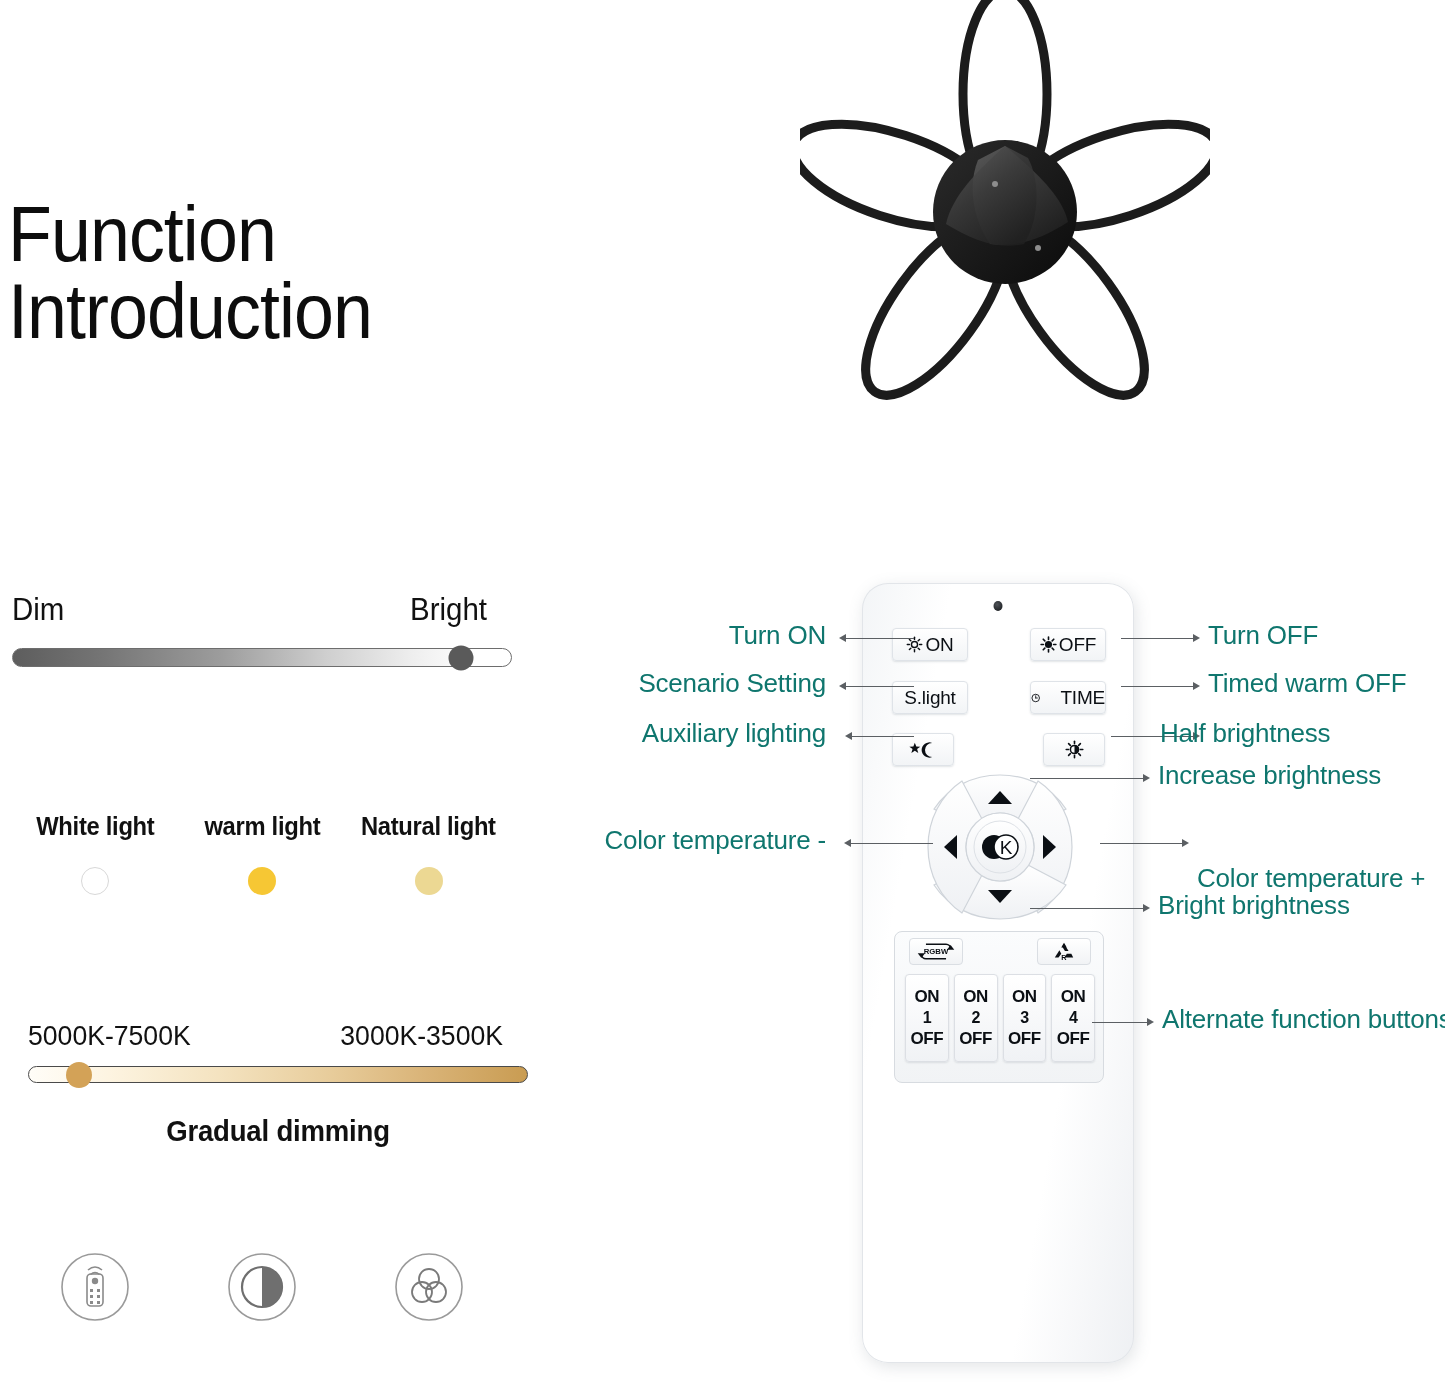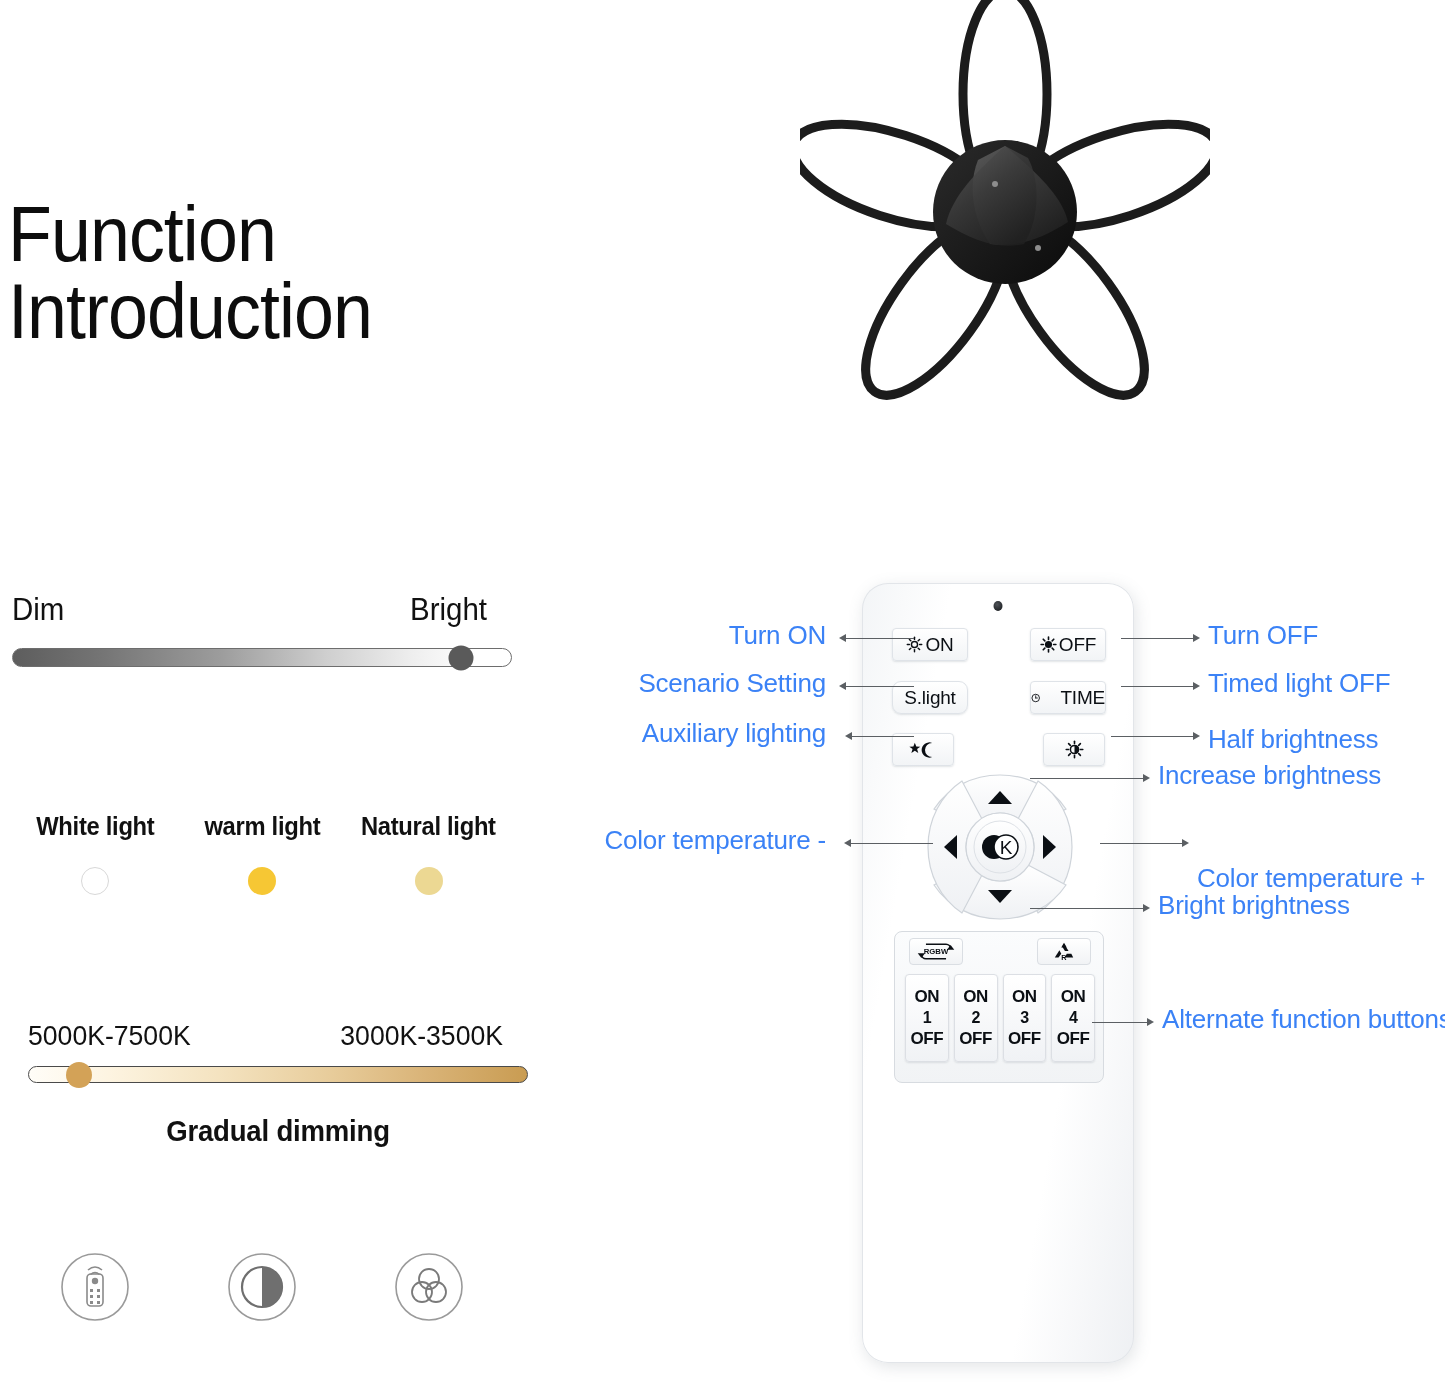--- a/index.html
+++ b/index.html
@@ -171,21 +171,21 @@
     align-items: center;
     justify-content: center;
     font-size: 19px;
     font-weight: 400;
     color: #0b0f14;
     letter-spacing: -0.2px;
     gap: 2px;
   }
   .btn-on   { left: 30px;  top: 45px;  width: 76px; height: 33px; }
   .btn-off  { left: 168px; top: 45px;  width: 76px; height: 33px; }
-  .btn-slight { left: 30px;  top: 98px; width: 76px; height: 33px; border-radius: 9px; }
+  .btn-slight { left: 30px;  top: 98px; width: 76px; height: 33px; }
   .btn-time { left: 168px; top: 98px;  width: 76px; height: 33px; gap: 20px; }
   .btn-aux  { left: 30px;  top: 150px; width: 62px; height: 33px; }
   .btn-half { left: 181px; top: 150px; width: 62px; height: 33px; }
 
   
   .dpad {
     position: absolute;
     left: 62px; top: 188px;
     width: 152px; height: 152px;
   }
@@ -240,21 +240,21 @@
     font-size: 17px;
     color: #0b0f14;
     letter-spacing: -0.4px;
   }
   .onoff-btn .num { font-size: 16px; font-weight: 700; }
 
   
   .callout {
     position: absolute;
     font-size: 26px;
-    color: #3b82f6;
+    color: #0f766e;
     white-space: nowrap;
     letter-spacing: -0.2px;
   }
   .callout.right { text-align: left; }
   .callout.left  { text-align: right; }
 
   .leader {
     position: absolute;
     height: 1px;
     background: #5b5f63;
@@ -553,25 +553,25 @@
 <div class="callout left" style="left:540px; top:825px; width:286px;">Color temperature -</div>
 <div class="leader" style="left:851px; top:843px; width:82px;"></div>
 <div class="arrow-l" style="left:844px; top:839px;"></div>
 
 <div class="leader" style="left:1121px; top:638px; width:72px;"></div>
 <div class="arrow-r" style="left:1193px; top:634px;"></div>
 <div class="callout right" style="left:1208px; top:620px;">Turn OFF</div>
 
 <div class="leader" style="left:1121px; top:686px; width:72px;"></div>
 <div class="arrow-r" style="left:1193px; top:682px;"></div>
-<div class="callout right" style="left:1208px; top:668px;">Timed light OFF</div>
+<div class="callout right" style="left:1208px; top:668px;">Timed warm OFF</div>
 
 <div class="leader" style="left:1111px; top:736px; width:82px;"></div>
 <div class="arrow-r" style="left:1193px; top:732px;"></div>
-<div class="callout right" style="left:1208px; top:718px;margin-top:6px;">Half brightness</div>
+<div class="callout right" style="left:1160px; top:718px;">Half brightness</div>
 
 <div class="leader" style="left:1030px; top:778px; width:113px;"></div>
 <div class="arrow-r" style="left:1143px; top:774px;"></div>
 <div class="callout right" style="left:1158px; top:760px;">Increase brightness</div>
 
 <div class="leader" style="left:1100px; top:843px; width:82px;"></div>
 <div class="arrow-r" style="left:1182px; top:839px;"></div>
 <div class="callout right" style="left:1197px; top:863px;">Color temperature +</div>
 
 <div class="leader" style="left:1030px; top:908px; width:113px;"></div>

